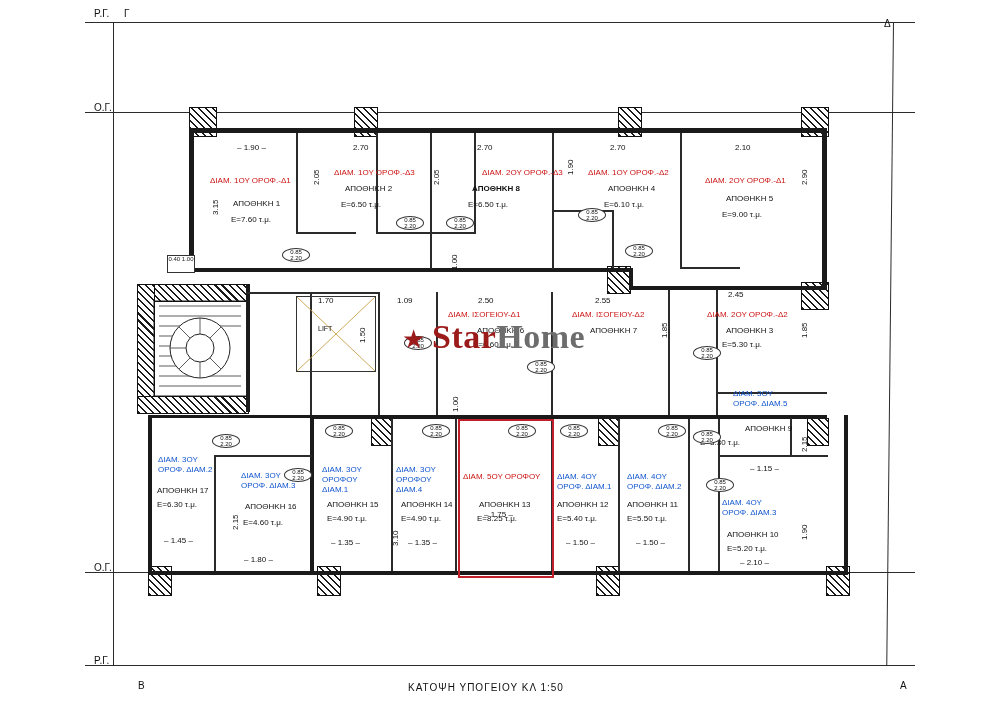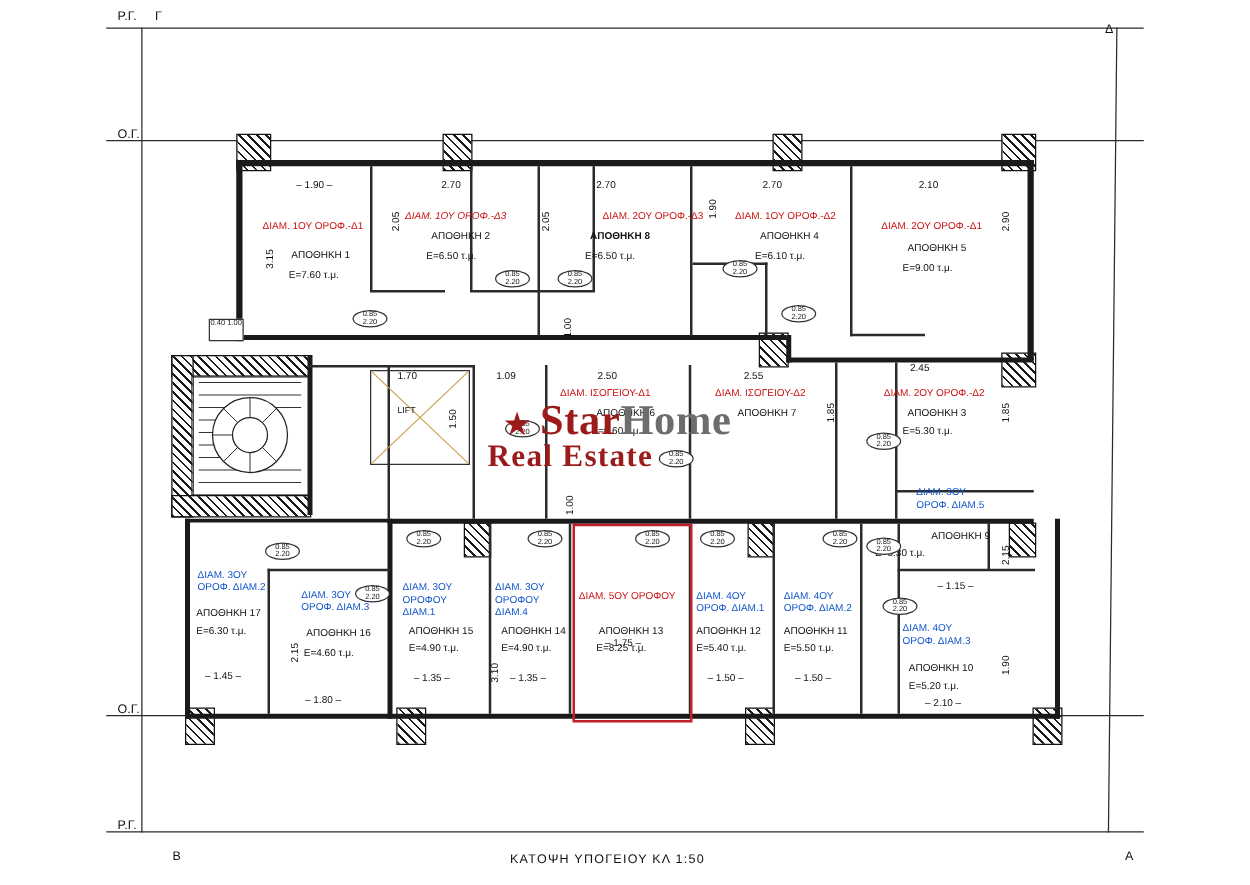--- a/index.html
+++ b/index.html
@@ -148,21 +148,21 @@
 
   <div class="redbox" style="left:458px;top:419px;width:92px;height:155px;"></div>
 
   <div class="abs dimtxt" style="left:237px;top:143px;text-align:center;">– 1.90 –</div>
   <div class="abs lbl red" style="left:210px;top:176px;">ΔΙΑΜ. 1ΟΥ ΟΡΟΦ.-Δ1</div>
   <div class="abs lbl blk" style="left:233px;top:199px;">ΑΠΟΘΗΚΗ 1</div>
   <div class="abs lbl blk" style="left:231px;top:215px;">Ε=7.60 τ.μ.</div>
   <div class="abs dimtxt vert" style="left:211px;top:215px;transform:rotate(-90deg);">3.15</div>
 
   <div class="abs dimtxt" style="left:353px;top:143px;">2.70</div>
-  <div class="abs lbl red" style="left:324px;top:168px;font-style:italic;">ΔΙΑΜ. 1ΟΥ ΟΡΟΦ.-Δ3</div>
+  <div class="abs lbl red" style="left:334px;top:168px;">ΔΙΑΜ. 1ΟΥ ΟΡΟΦ.-Δ3</div>
   <div class="abs lbl blk" style="left:345px;top:184px;">ΑΠΟΘΗΚΗ 2</div>
   <div class="abs lbl blk" style="left:341px;top:200px;">Ε=6.50 τ.μ.</div>
   <div class="abs dimtxt vert" style="left:312px;top:185px;transform:rotate(-90deg);">2.05</div>
 
   <div class="abs dimtxt" style="left:477px;top:143px;">2.70</div>
   <div class="abs lbl red" style="left:482px;top:168px;text-align:center;">ΔΙΑΜ. 2ΟΥ ΟΡΟΦ.-Δ3</div>
   <div class="abs lbl blk" style="left:472px;top:184px;font-weight:bold;">ΑΠΟΘΗΚΗ 8</div>
   <div class="abs lbl blk" style="left:468px;top:200px;">Ε=6.50 τ.μ.</div>
   <div class="abs dimtxt vert" style="left:432px;top:185px;transform:rotate(-90deg);">2.05</div>
 
@@ -313,18 +313,17 @@
   <div class="door" style="left:693px;top:430px;">
     <span>0.85</span>
     <span>2.20</span>
   </div>
 
   <div class="wm" style="left:388px;top:318px;">
     <div class="star" style="left:14px;top:8px;">★</div>
     <div class="line1" style="margin-left:44px;">
       <span>Star</span><span class="grey">Home</span>
     </div>
-    <div class="line2" style="margin-left:2px;margin-top:-4px;">Real Estate</div>
   </div>
 
   <div class="abs titleTxt" style="left:408px;top:682px;">ΚΑΤΟΨΗ ΥΠΟΓΕΙΟΥ ΚΛ 1:50</div>
 
 </div>
 
 </body></html>

